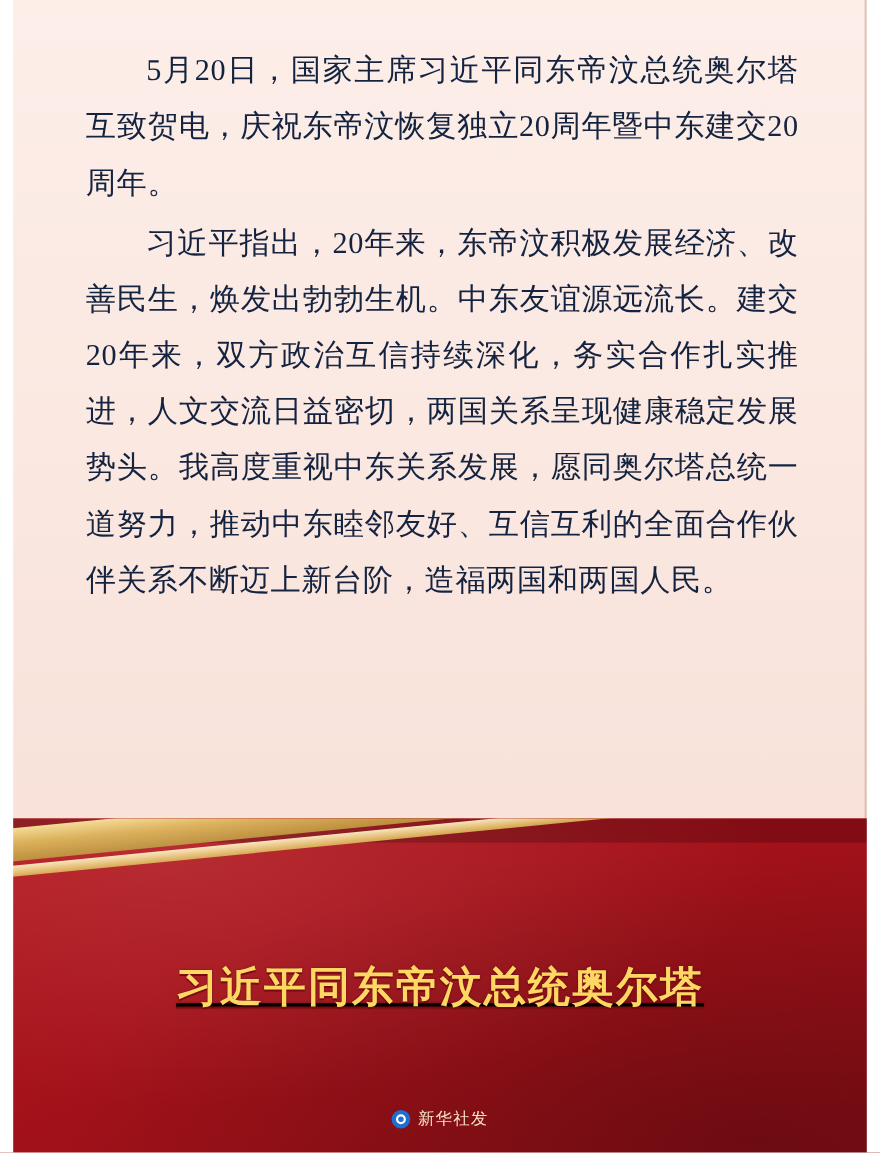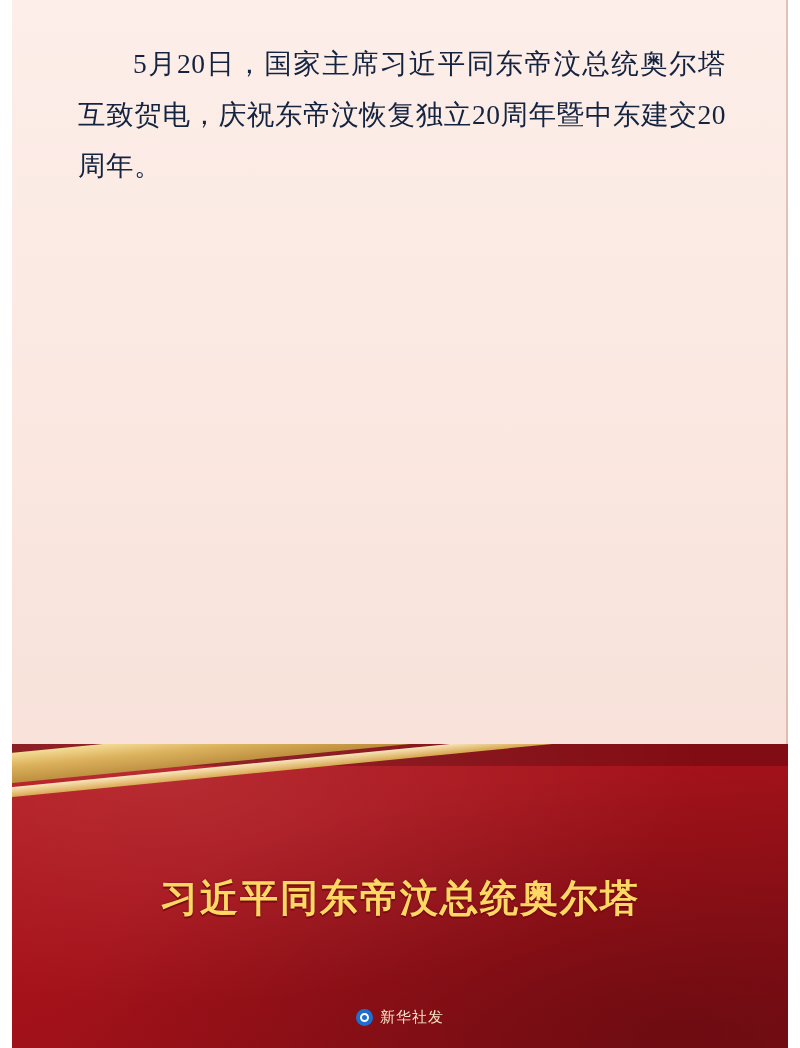--- a/index.html
+++ b/index.html
@@ -126,20 +126,21 @@
     opacity: .85;
   }
 
   .headline {
     position: absolute;
     left: 0;
     top: 126px;
     width: 800px;
     text-align: center;
     z-index: 3;
+    text-decoration: underline;
   }
   .headline .line {
     display: block;
     font-family: "Liberation Sans", sans-serif;
     font-weight: bold;
     font-size: 38px;
     line-height: 56px;
     letter-spacing: 2px;
     color: #ffd863;
     text-shadow: 0 2px 0 #7a0a10, 0 0 2px rgba(0,0,0,.35);
@@ -185,20 +186,21 @@
 </head>
 <body>
 
 <div class="poster">
 
   <div class="paper">
     <div class="paper-border-right"></div>
 
     <div class="article">
       <p>5月20日，国家主席习近平同东帝汶总统奥尔塔互致贺电，庆祝东帝汶恢复独立20周年暨中东建交20周年。</p>
+      <p>习近平指出，20年来，东帝汶积极发展经济、改善民生，焕发出勃勃生机。中东友谊源远流长。建交20年来，双方政治互信持续深化，务实合作扎实推进，人文交流日益密切，两国关系呈现健康稳定发展势头。我高度重视中东关系发展，愿同奥尔塔总统一道努力，推动中东睦邻友好、互信互利的全面合作伙伴关系不断迈上新台阶，造福两国和两国人民。</p>
     </div>
   </div>
 
   <div class="banner">
     <div class="banner-dark-top"></div>
     <div class="ribbon r3"></div>
     <div class="ribbon r1"></div>
     <div class="ribbon r2"></div>
 
     <div class="headline">

